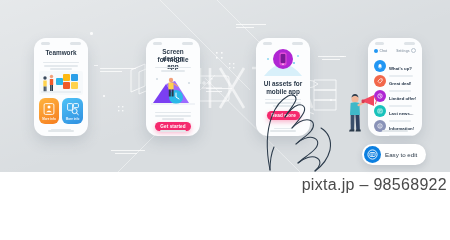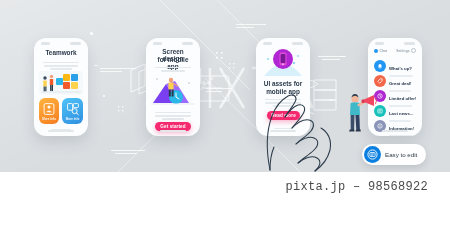--- a/index.html
+++ b/index.html
@@ -56,22 +56,22 @@
 
   
   .ete{position:absolute;display:flex;align-items:center;gap:4px;
        background:#fff;border-radius:12px;padding:2px 9px 2px 2px;
        box-shadow:0 3px 7px rgba(70,85,100,.18);}
   .ete-ic{width:17px;height:17px;border-radius:50%;background:#0b7fe0;
           display:flex;align-items:center;justify-content:center;}
   .ete-tx{font-size:6.2px;color:#2c3a49;font-weight:400;white-space:nowrap;}
 
   
-  .cap{position:absolute;right:22px;bottom:1px;font-size:12px;color:#4a4a4a;
-       font-family:Liberation Mono, monospace;letter-spacing:.3px;}
+  .cap{position:absolute;right:3px;bottom:1px;font-size:16px;color:#4a4a4a;
+       font-family:Liberation Sans, sans-serif;letter-spacing:.3px;}
 
   svg{display:block;overflow:visible;}
 </style>
 </head>
 <body>
 
 <div id="stage">
 
   <div class="backdrop"></div>
 

